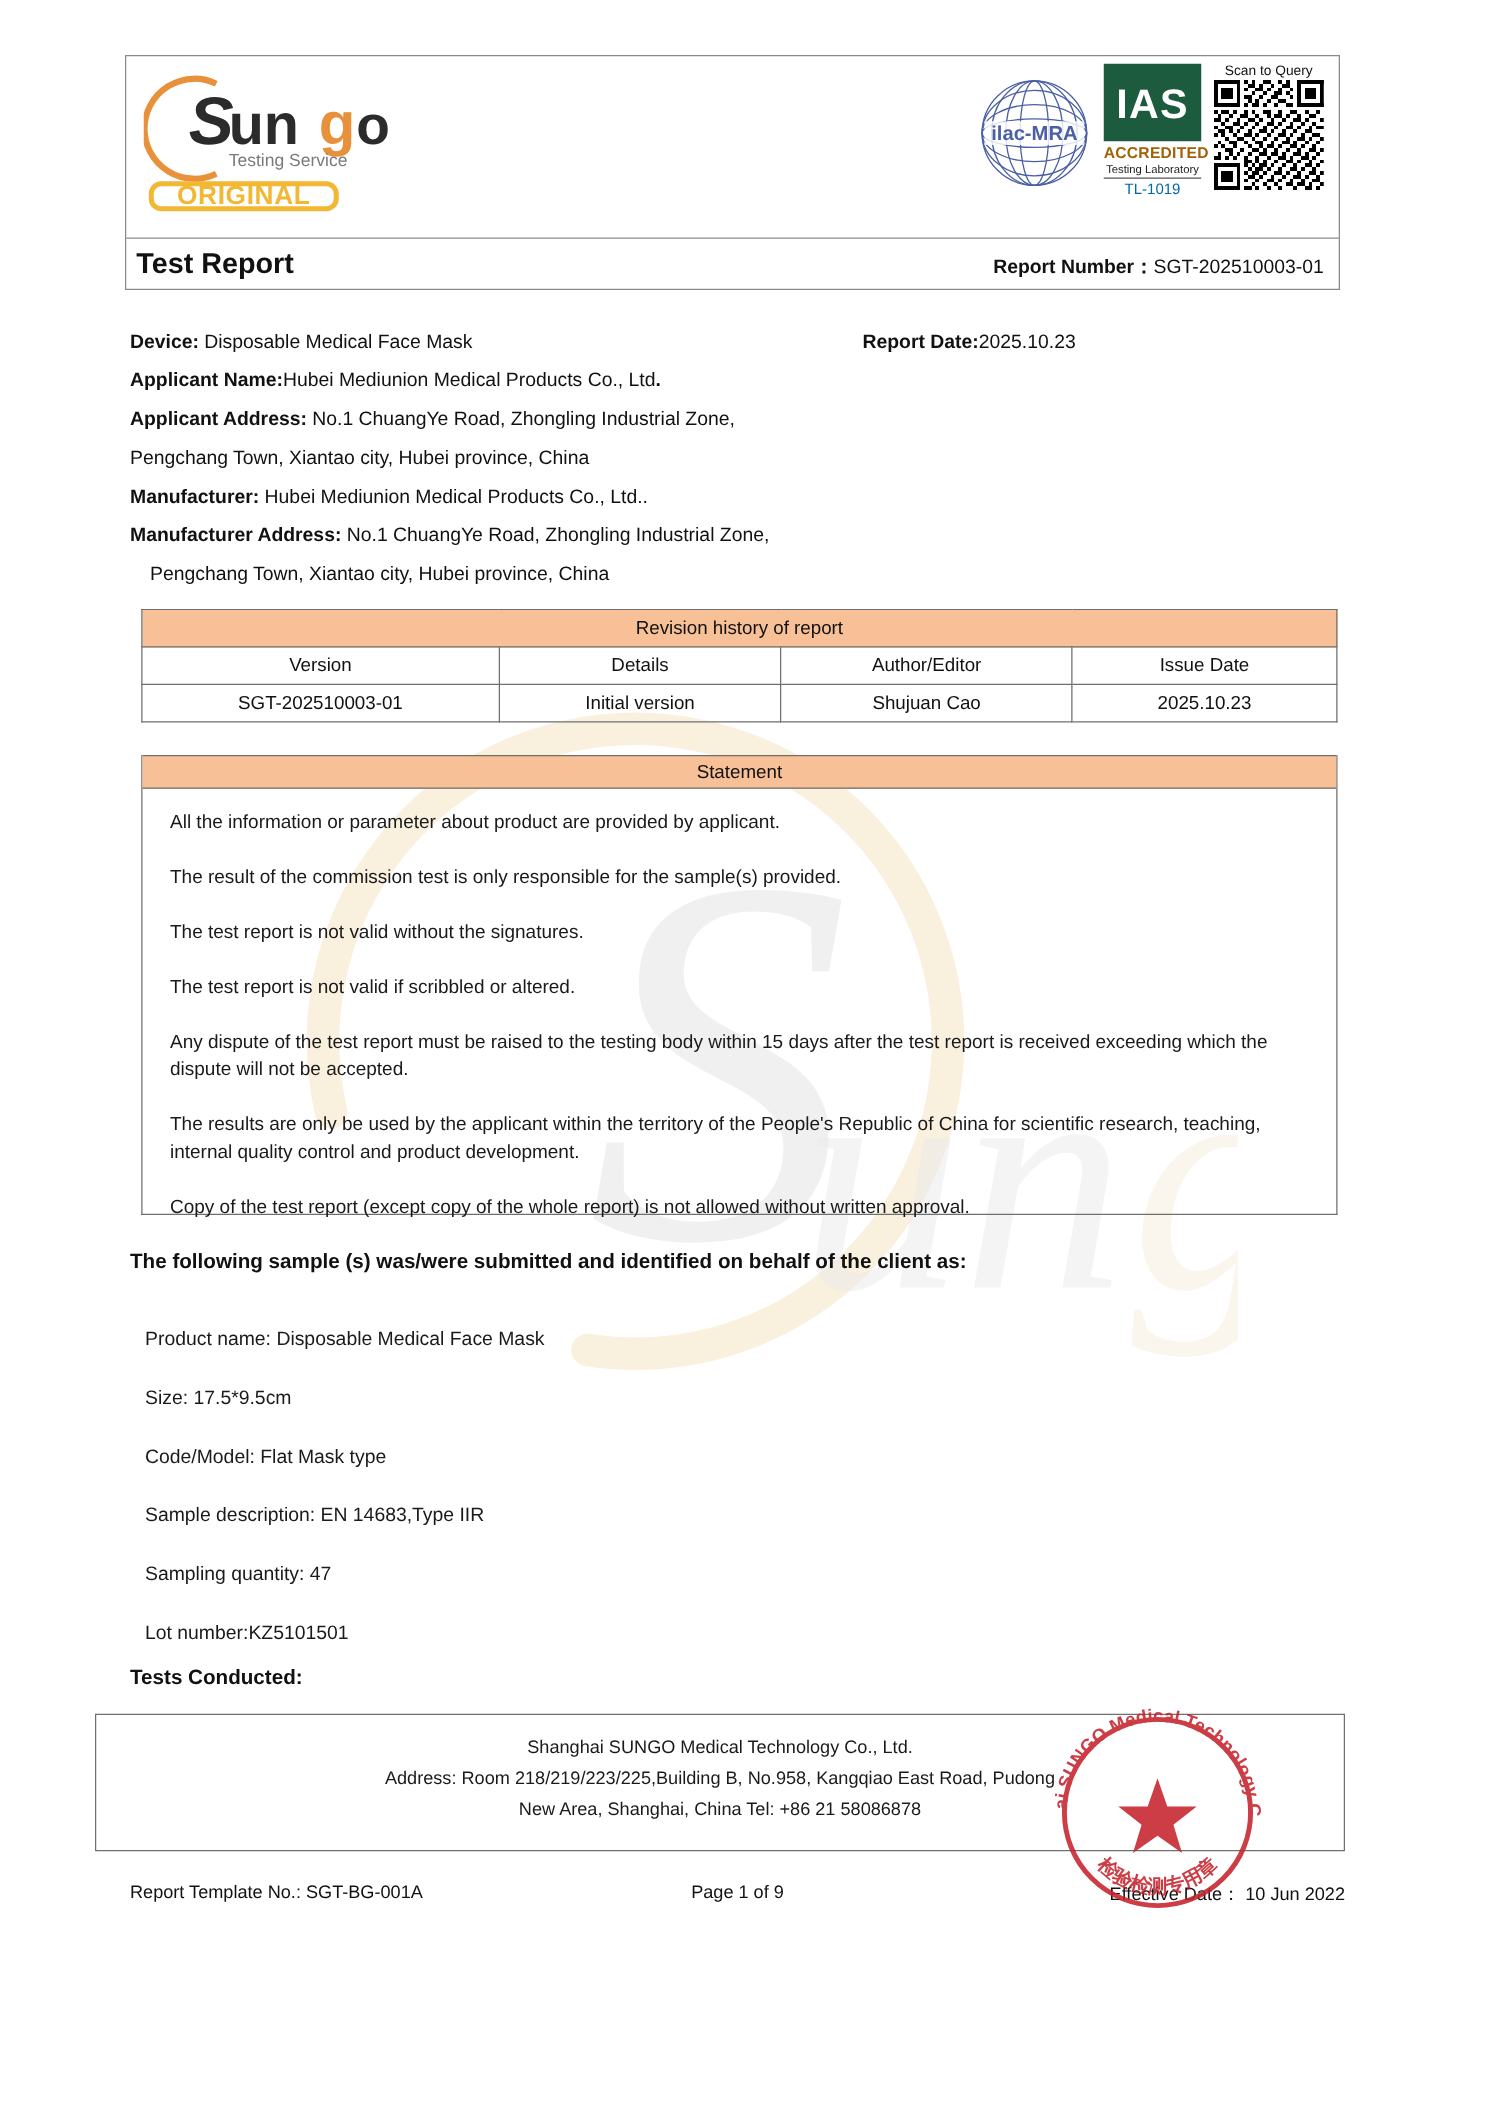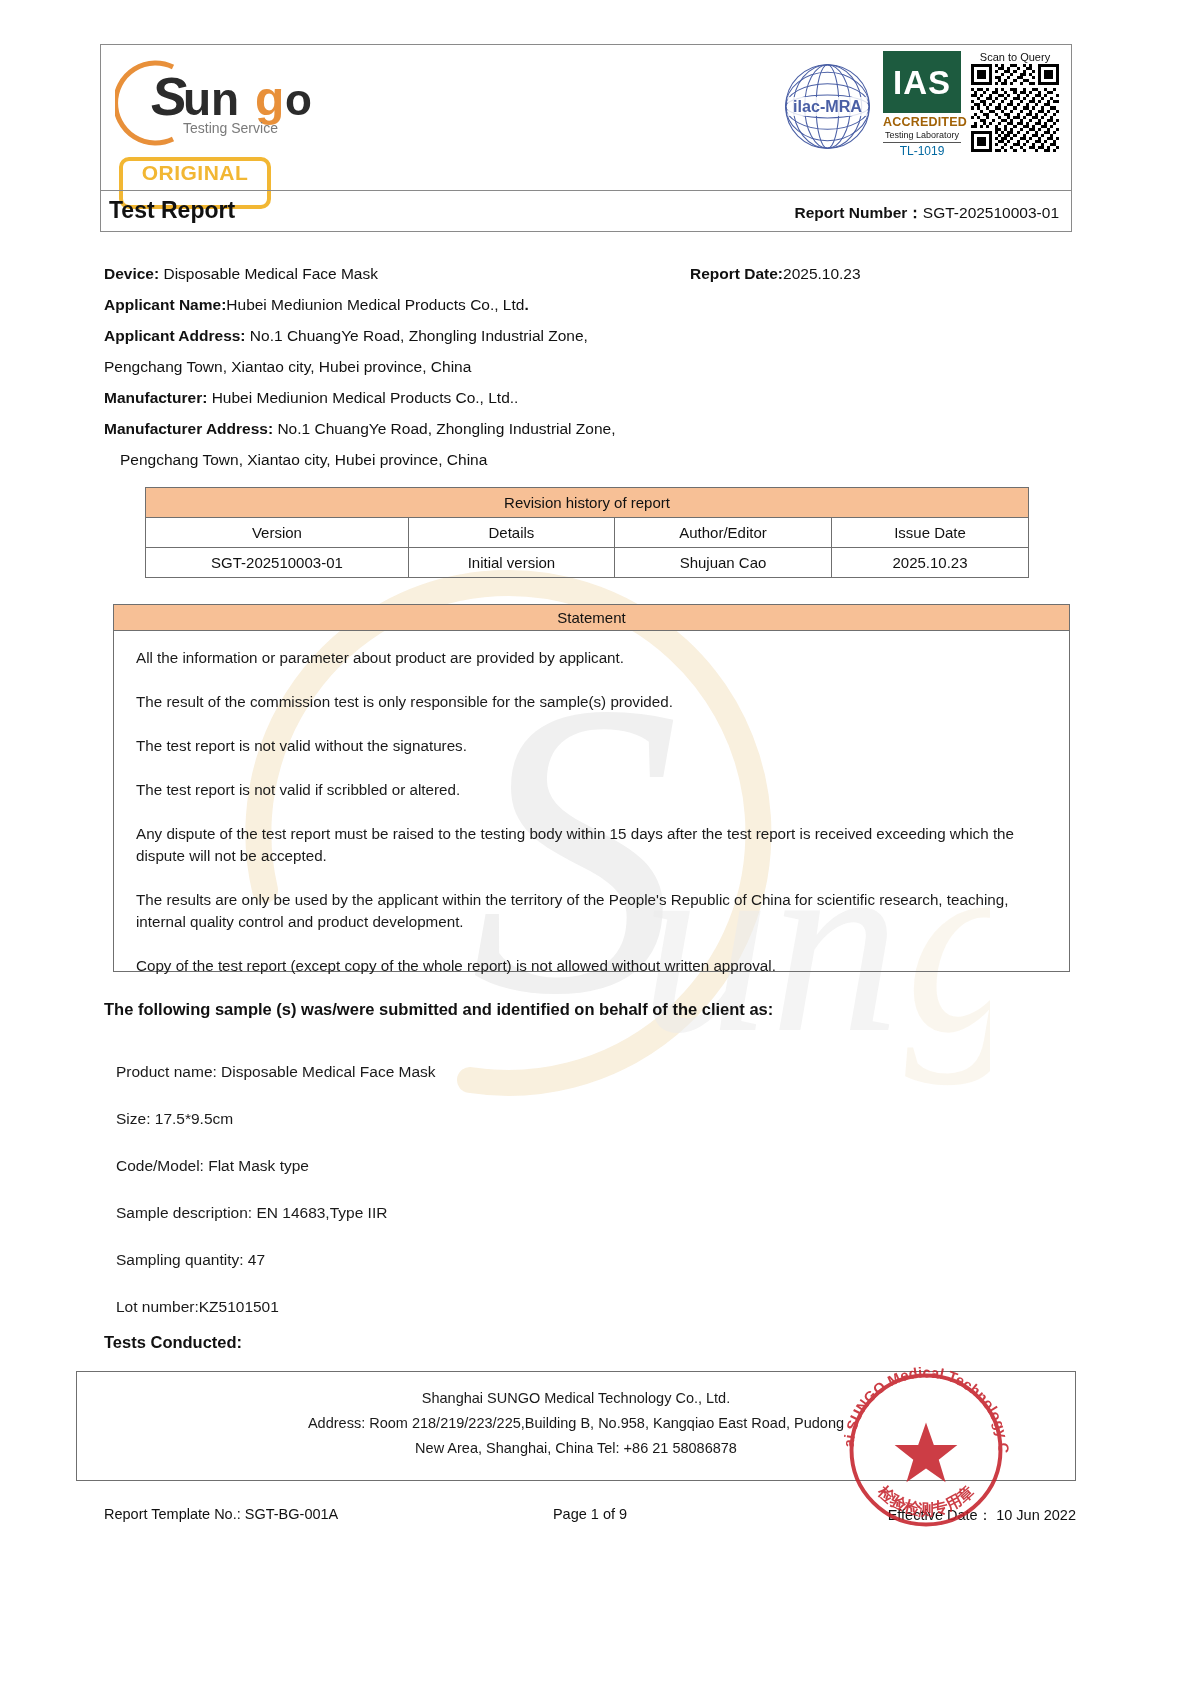--- a/index.html
+++ b/index.html
@@ -50,26 +50,27 @@
     left: 14px;
     top: 8px;
     width: 250px;
     height: 100px;
   }
   .logo-wrap svg { display: block; }
 
   .original-badge {
     position: absolute;
     left: 18px;
-    top: 112px;
+    top: 100px;
     width: 152px;
-    height: 52px;
+    height: 24px;
     border: 4px solid #f2b733;
     border-radius: 10px;
     display: flex;
+    align-items: center;
     justify-content: center;
   }
   .original-badge span {
     color: #f2b733;
     font-weight: bold;
     font-size: 21px;
     letter-spacing: 0.5px;
   }
 
   .test-report-title {
@@ -169,25 +170,24 @@
     left: 586px;
     top: 0;
   }
   .indent { padding-left: 16px; }
 
   
   .rev-table {
     position: absolute;
     left: 113px;
     top: 487px;
-    width: 884px;
+    width: 957px;
     border-collapse: collapse;
     z-index: 2;
     background: transparent;
-    margin-left: 32px;
   }
   .rev-table td, .rev-table th {
     border: 1px solid #6f6f6f;
     font-size: 15px;
     font-weight: normal;
     text-align: center;
     padding: 6px 4px;
     height: 28px;
   }
   .rev-head {

